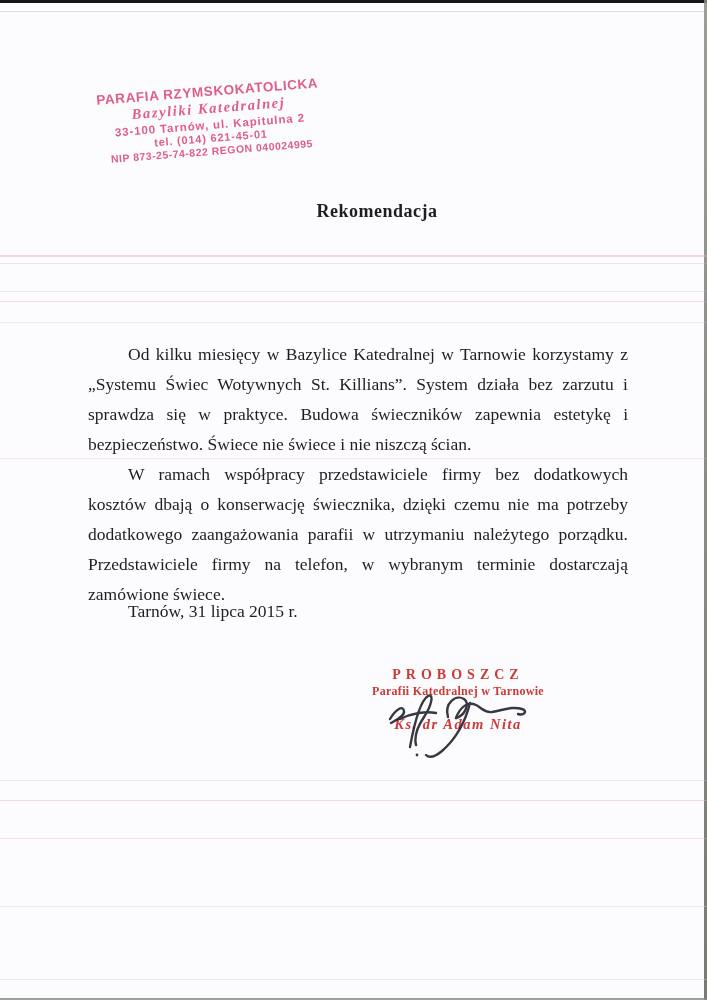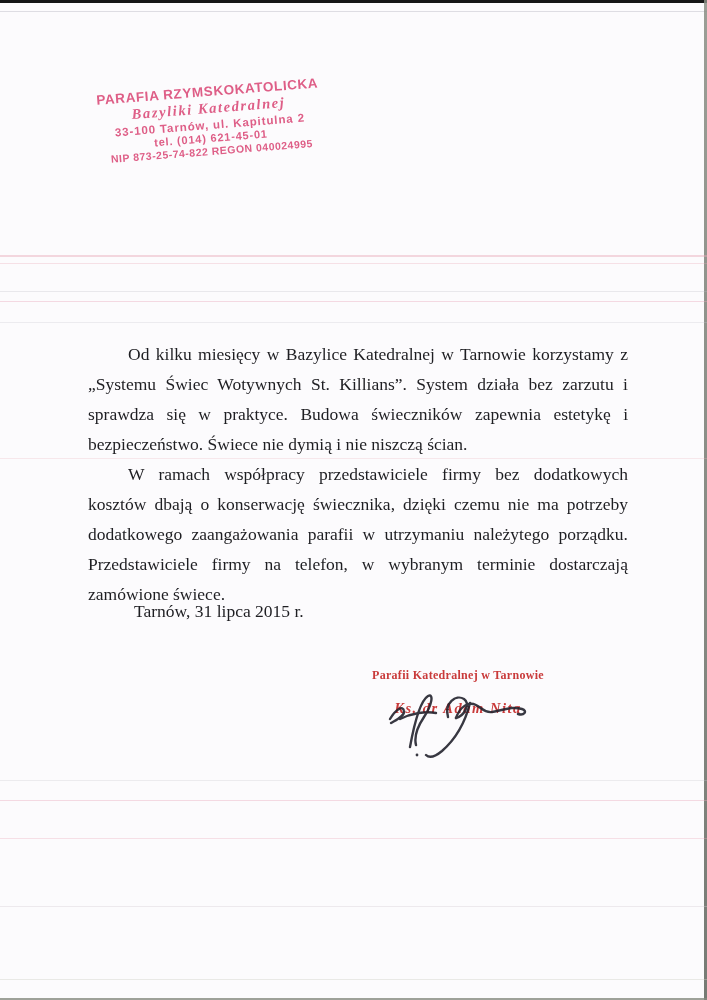--- a/index.html
+++ b/index.html
@@ -81,21 +81,21 @@
     font-size: 17.5px;
     line-height: 30px;
     text-align: justify;
     color: #1e1e22;
   }
   .body-text p { margin: 0; text-indent: 40px; }
 
   .dateline {
     position: absolute;
     top: 601px;
-    left: 134px;
+    left: 128px;
     font-size: 17.5px;
     color: #1e1e22;
   }
 
   
   .signature-block {
     position: absolute;
     top: 667px;
     left: 358px;
     width: 200px;
@@ -151,29 +151,31 @@
   <div class="streak" style="top:979px;background:rgba(205,207,196,0.4);"></div>
 
   <div class="parish-stamp">
     <div class="ps-line1">PARAFIA RZYMSKOKATOLICKA</div>
     <div class="ps-line2">Bazyliki Katedralnej</div>
     <div class="ps-line3">33-100 Tarnów, ul. Kapitulna 2</div>
     <div class="ps-line4">tel. (014) 621-45-01</div>
     <div class="ps-line5">NIP 873-25-74-822  REGON 040024995</div>
   </div>
 
+  <h1 class="title">Rekomendacja</h1>
 
   <div class="body-text">
-    <p>Od kilku miesięcy w Bazylice Katedralnej w Tarnowie korzystamy z „Systemu Świec Wotywnych St. Killians”. System działa bez zarzutu i sprawdza się w praktyce. Budowa świeczników zapewnia estetykę i bezpieczeństwo. Świece nie dymią i nie niszczą ścian.</p>
+    <p>Od kilku miesięcy w Bazylice Katedralnej w Tarnowie korzystamy z „Systemu Świec Wotywnych St. Killians”. System działa bez zarzutu i sprawdza się w praktyce. Budowa świeczników zapewnia estetykę i bezpieczeństwo. Świece nie świece i nie niszczą ścian.</p>
     <p>W ramach współpracy przedstawiciele firmy bez dodatkowych kosztów dbają o konserwację świecznika, dzięki czemu nie ma potrzeby dodatkowego zaangażowania parafii w utrzymaniu należytego porządku. Przedstawiciele firmy na telefon, w wybranym terminie dostarczają zamówione świece.</p>
   </div>
 
   <div class="dateline">Tarnów, 31 lipca 2015 r.</div>
 
   <div class="signature-block">
+    <div class="sig-role">PROBOSZCZ</div>
     <div class="sig-org">Parafii Katedralnej w Tarnowie</div>
     <div class="sig-name">Ks. dr Adam Nita</div>
     <svg class="sig-scrawl" viewBox="0 0 170 78" fill="none" stroke="#23232e" stroke-width="2.4" stroke-linecap="round" stroke-linejoin="round" opacity="0.9">
       <path d="M20 30 C26 20 33 16 34 22 C35 27 26 31 21 34"></path>
       <path d="M40 58 C44 36 50 12 58 7 C64 4 62 16 54 28 C48 37 44 48 46 56"></path>
       <path d="M30 30 C42 24 56 22 66 24"></path>
       <path d="M78 28 C74 14 86 5 94 10 C101 15 94 27 86 29"></path>
       <path d="M86 29 C90 18 98 12 106 16 C112 19 114 24 122 23 C134 21 142 17 152 20 C158 22 154 27 148 25"></path>
       <path d="M100 14 C96 30 88 48 72 62 C66 67 60 70 56 66"></path>
       <circle cx="47" cy="66" r="1.4" fill="#23232e" stroke="none"></circle>

